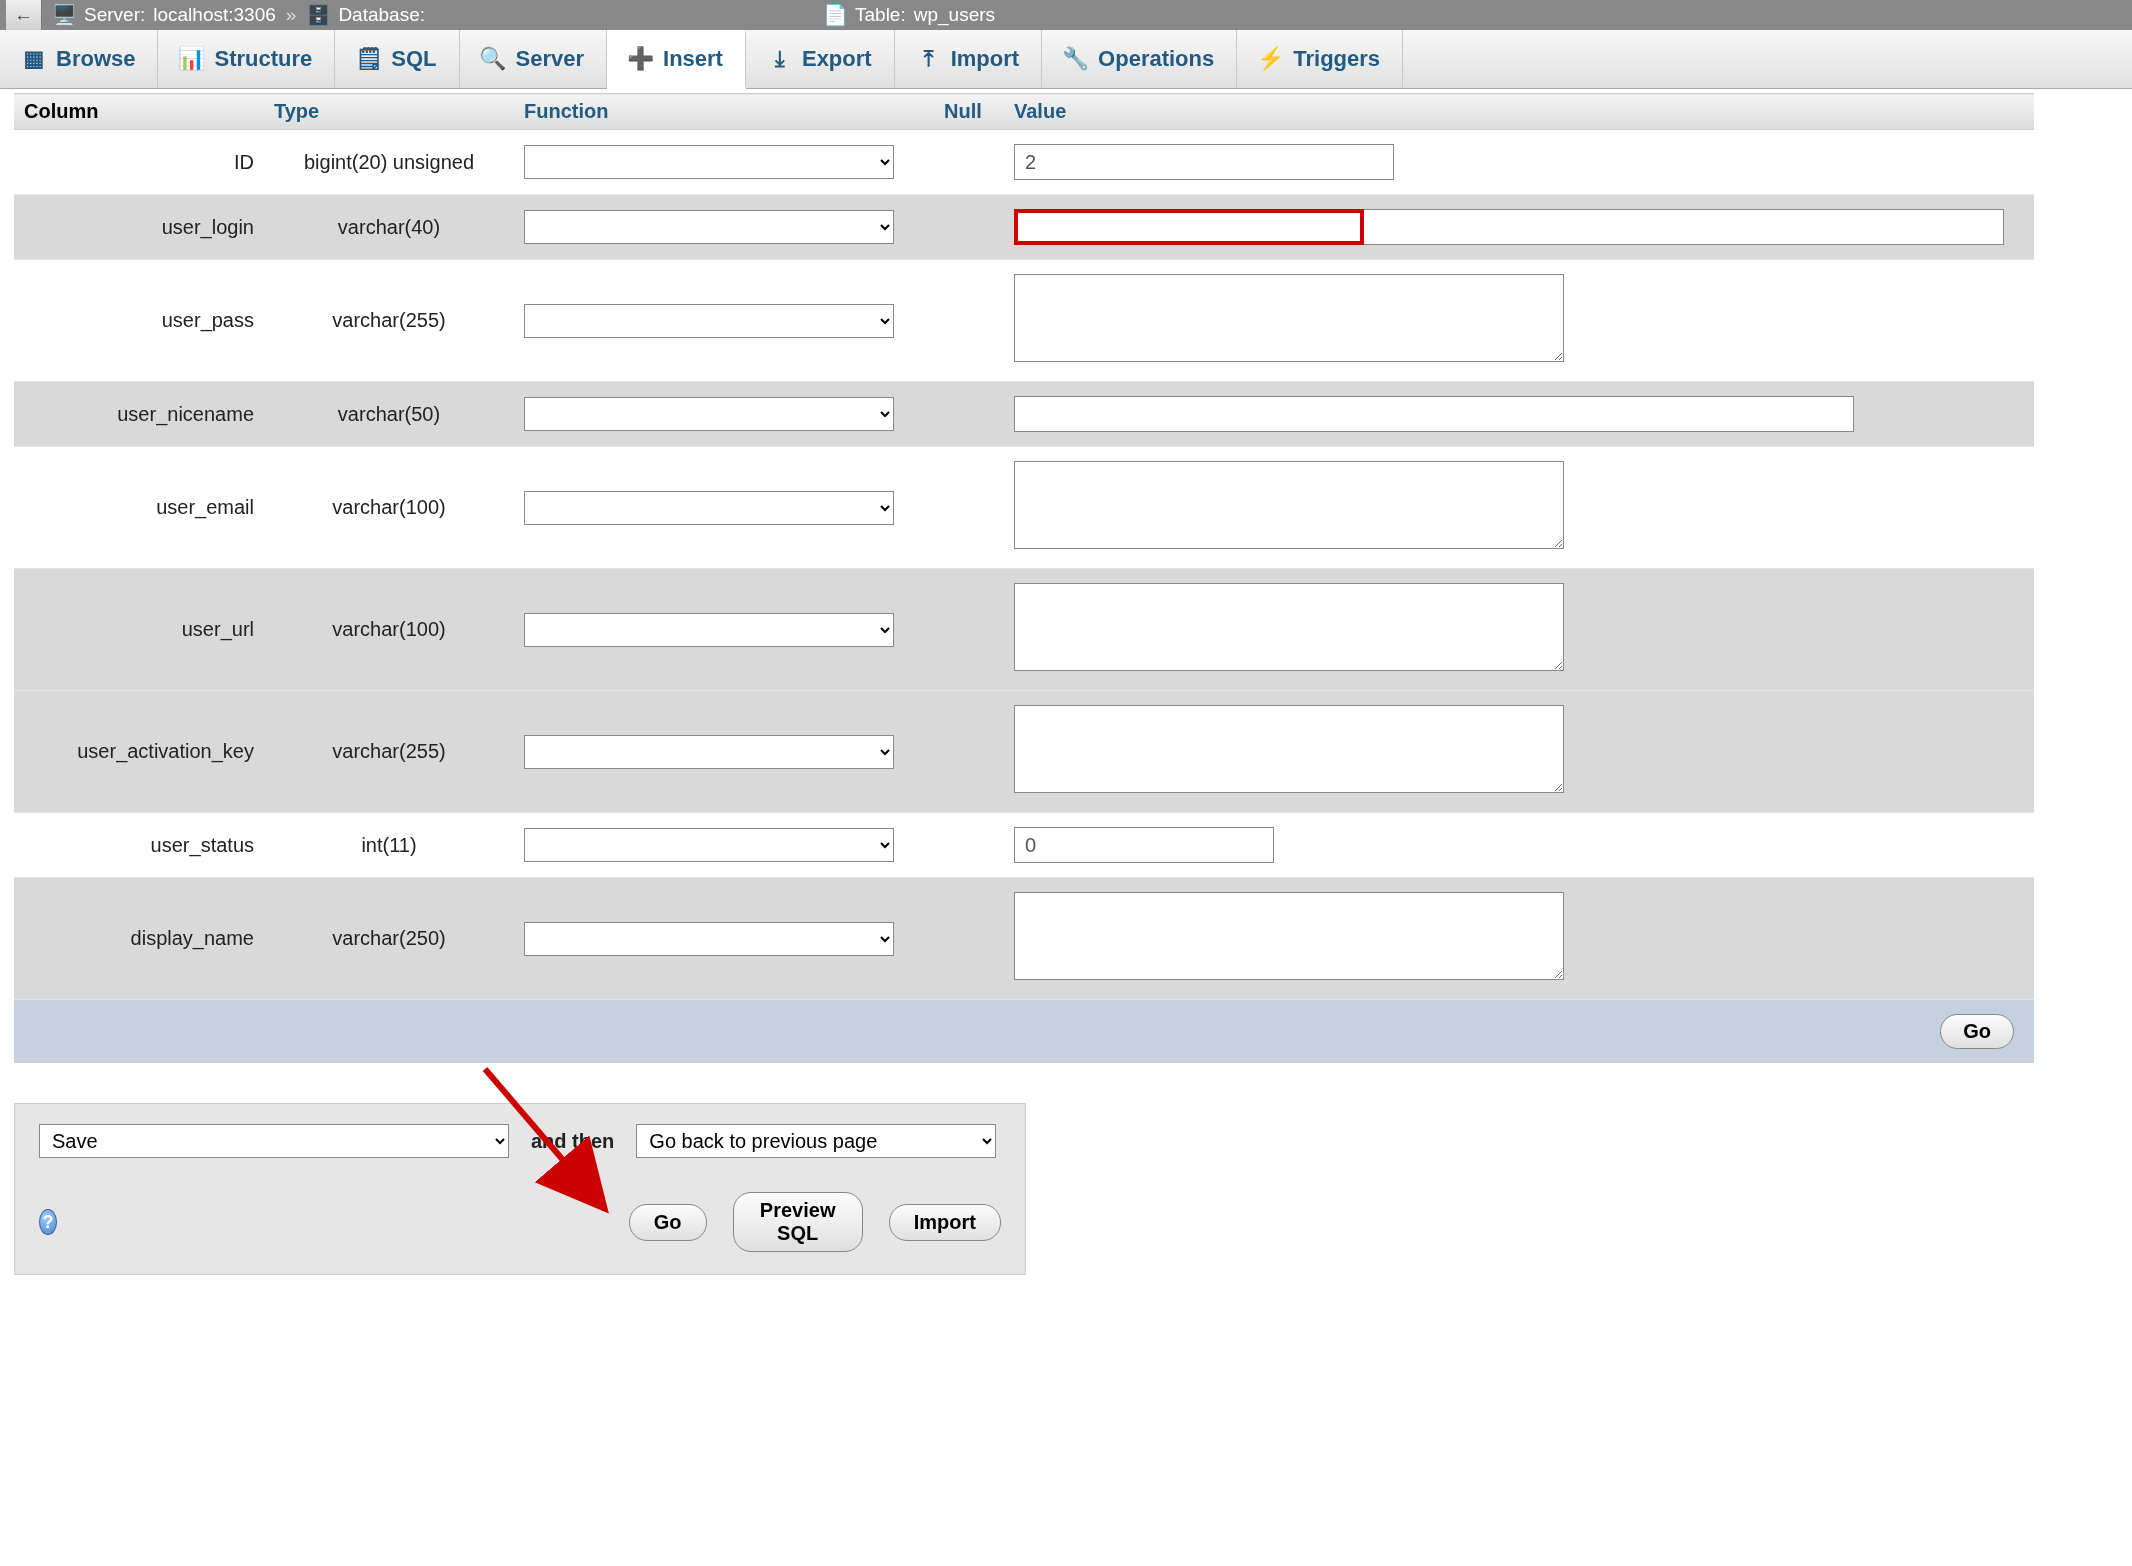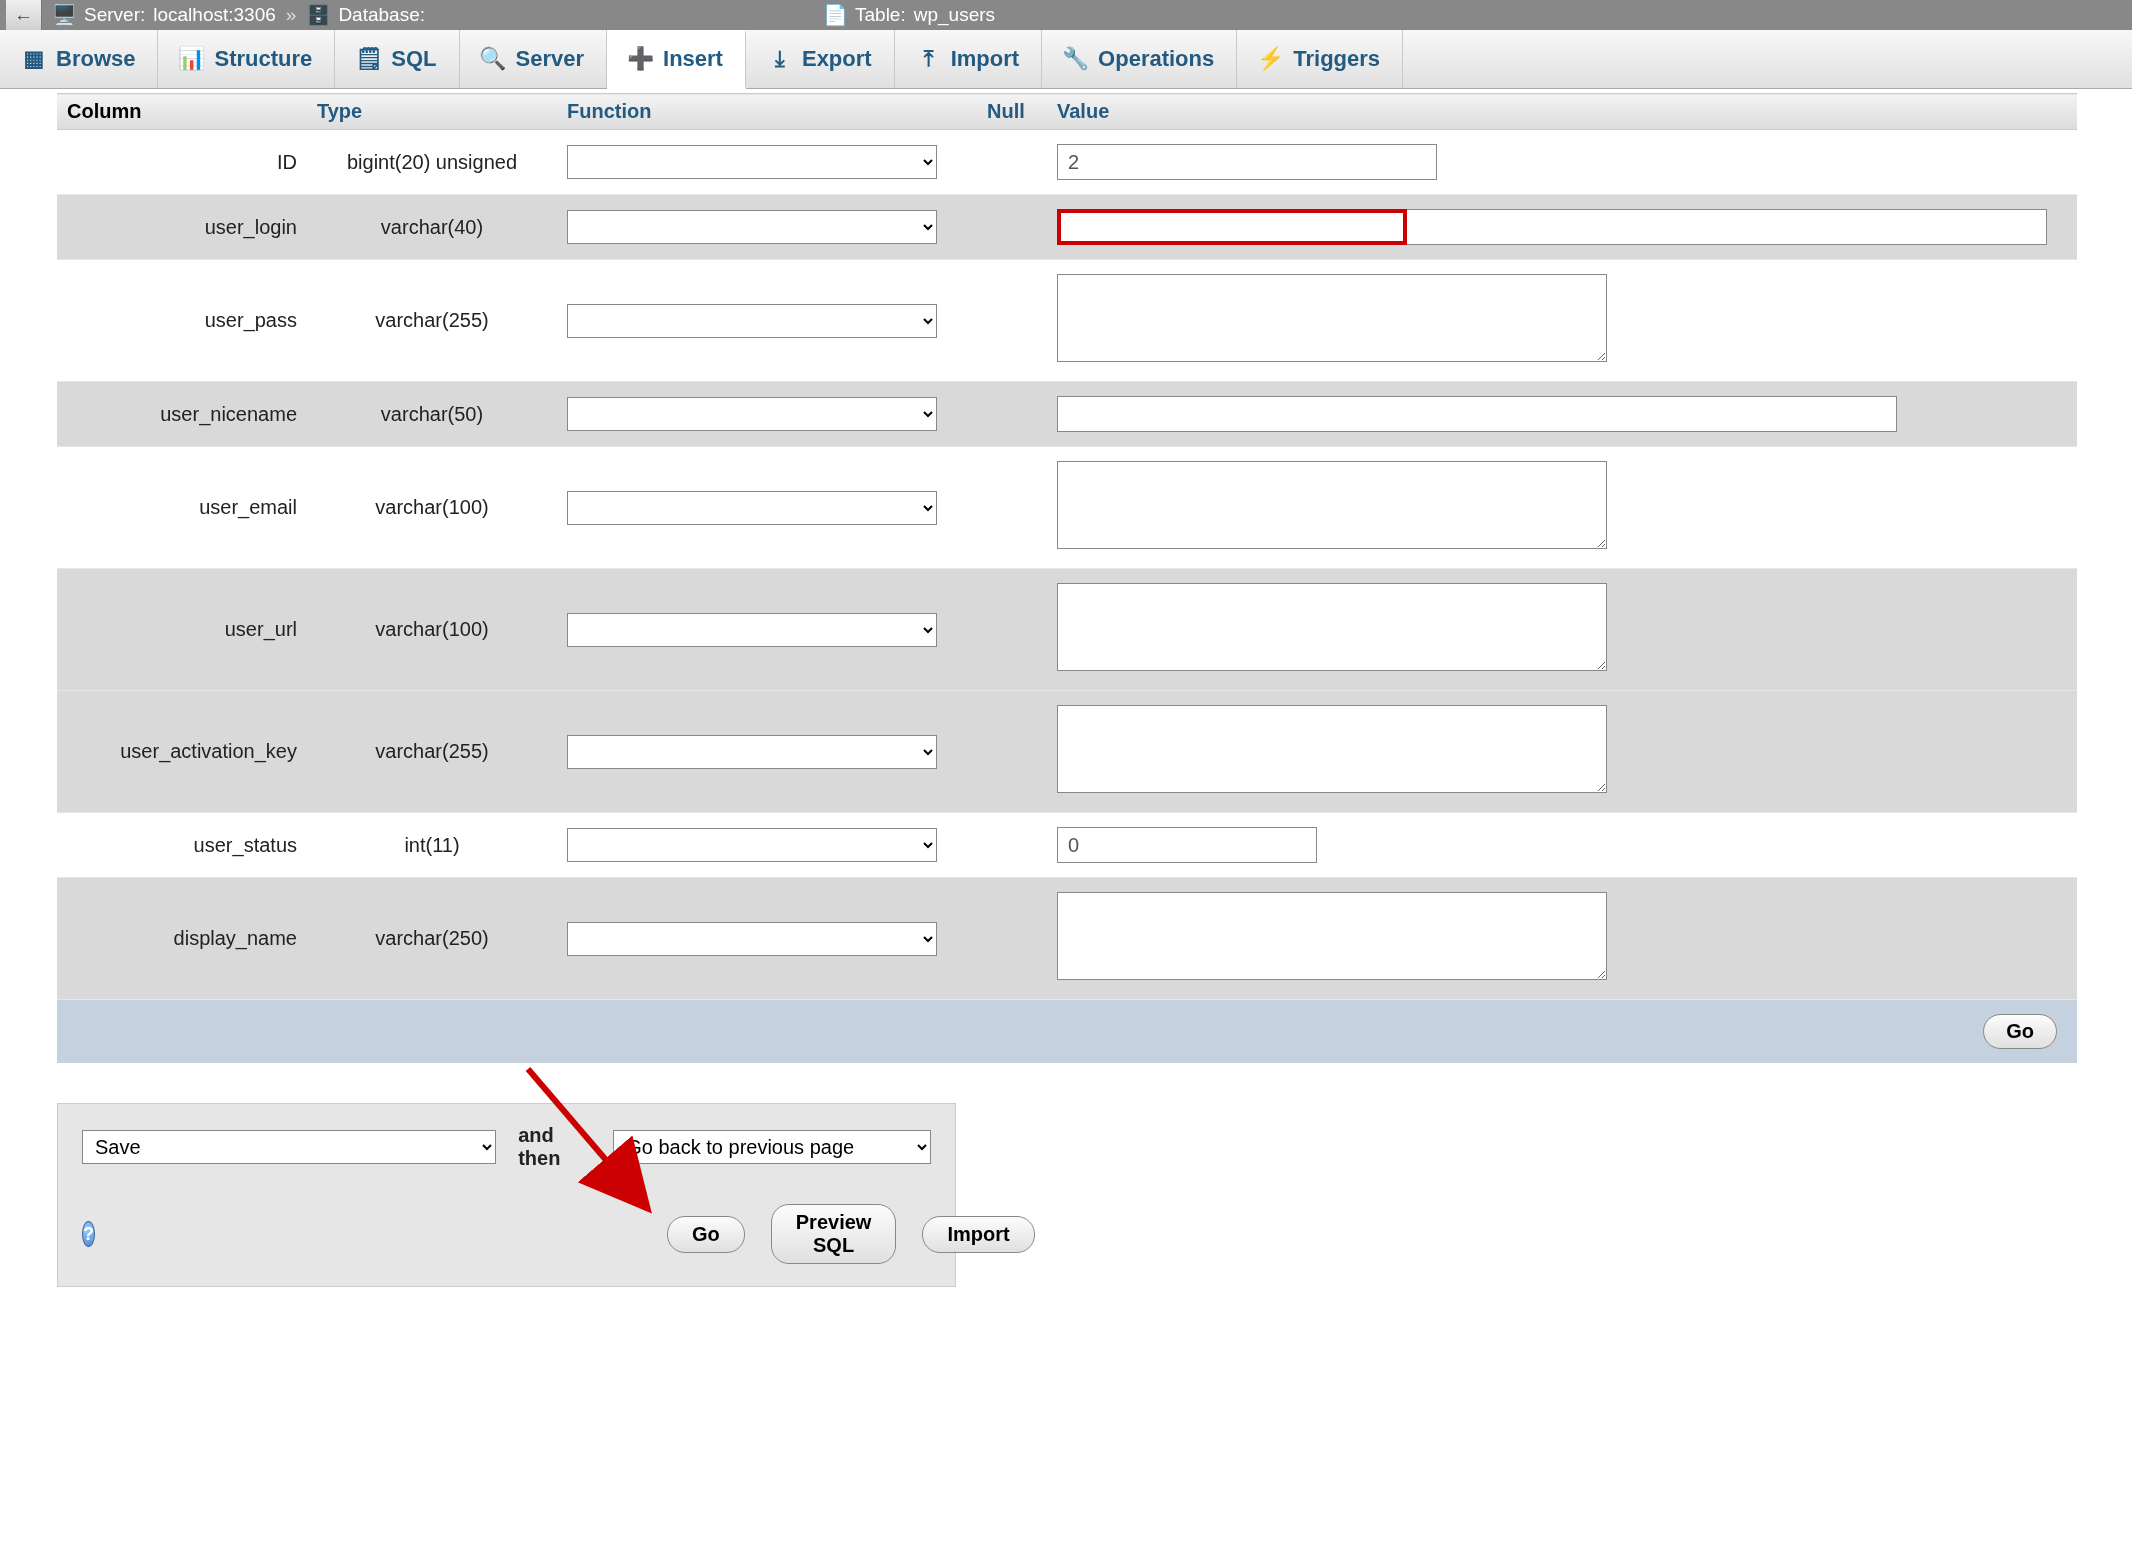--- a/index.html
+++ b/index.html
@@ -28,21 +28,21 @@
   .bc .sep{color:#ddd;}
   .icn{display:inline-block;width:24px;height:24px;font-size:20px;}
 
   
   .tabs{display:flex;background:linear-gradient(var(--tab-grad-a),var(--tab-grad-b));border-bottom:1px solid var(--border);}
   .tab{display:flex;align-items:center;gap:10px;padding:14px 22px;border-right:1px solid #c9c9c9;color:var(--blue);font-weight:bold;font-size:22px;cursor:pointer;}
   .tab.active{background:#fff;border-bottom:3px solid #fff;margin-bottom:-1px;border-top:2px solid #fff;}
   .tab-icn{width:24px;height:24px;display:inline-flex;align-items:center;justify-content:center;}
 
   
-  .content{padding:4px 6px 20px 14px;margin-left:43px;}
+  .content{padding:4px 6px 20px 14px;}
 
   
   .grid{width:2020px;border-collapse:collapse;table-layout:fixed;}
   .grid thead th{text-align:left;font-weight:bold;color:var(--blue);font-size:20px;
     background:linear-gradient(var(--header-grad-a),var(--header-grad-b));
     border-top:1px solid #ccc;border-bottom:1px solid #ccc;padding:6px 10px;}
   .grid thead th.c-col{color:#000;}
   .grid td{padding:14px 10px;vertical-align:middle;font-size:20px;}
   .grid tr.row-a{background:var(--row);}
   .grid tr.row-b{background:var(--row-alt);}
@@ -60,21 +60,21 @@
     background:
       linear-gradient(#f88,#f88) 0 0/100% 35% no-repeat,
       linear-gradient(#eee,#eee) 0 35%/100% 65% no-repeat;
     border:1px solid #aaa;}
 
   
   .gobar{width:2020px;background:#c6d1e0;padding:14px 20px;margin-top:0;display:flex;justify-content:flex-end;}
   .gobar button{background:linear-gradient(#fcfcfc,#e0e0e0);border:1px solid #888;border-radius:18px;padding:5px 22px;font-size:20px;font-weight:bold;cursor:pointer;}
 
   
-  .footer{width:899px;background:#e6e6e6;border:1px solid #ccc;margin-top:40px;padding:20px 24px 22px 24px;position:relative;}
+  .footer{width:1012px;background:#e6e6e6;border:1px solid #ccc;margin-top:40px;padding:20px 24px 22px 24px;position:relative;}
   .footer-row1{display:flex;align-items:center;gap:22px;}
   .footer-row1 select{height:34px;background:#fff;border:1px solid #888;font-size:20px;padding:0 8px;}
   .footer-row1 .and-then{font-size:20px;font-weight:bold;}
   .footer-row2{display:flex;align-items:center;gap:26px;margin-top:34px;}
   .footer-row2 button{background:linear-gradient(#fcfcfc,#e0e0e0);border:1px solid #888;border-radius:18px;padding:6px 24px;font-size:20px;font-weight:bold;cursor:pointer;}
   .help-icn{width:26px;height:26px;border-radius:50%;background:radial-gradient(circle at 35% 30%,#9cf,#58c);display:flex;align-items:center;justify-content:center;color:#fff;font-weight:bold;font-size:18px;border:1px solid #369;}
 
   
   .arrow-annot{position:absolute;pointer-events:none;}
 </style>

